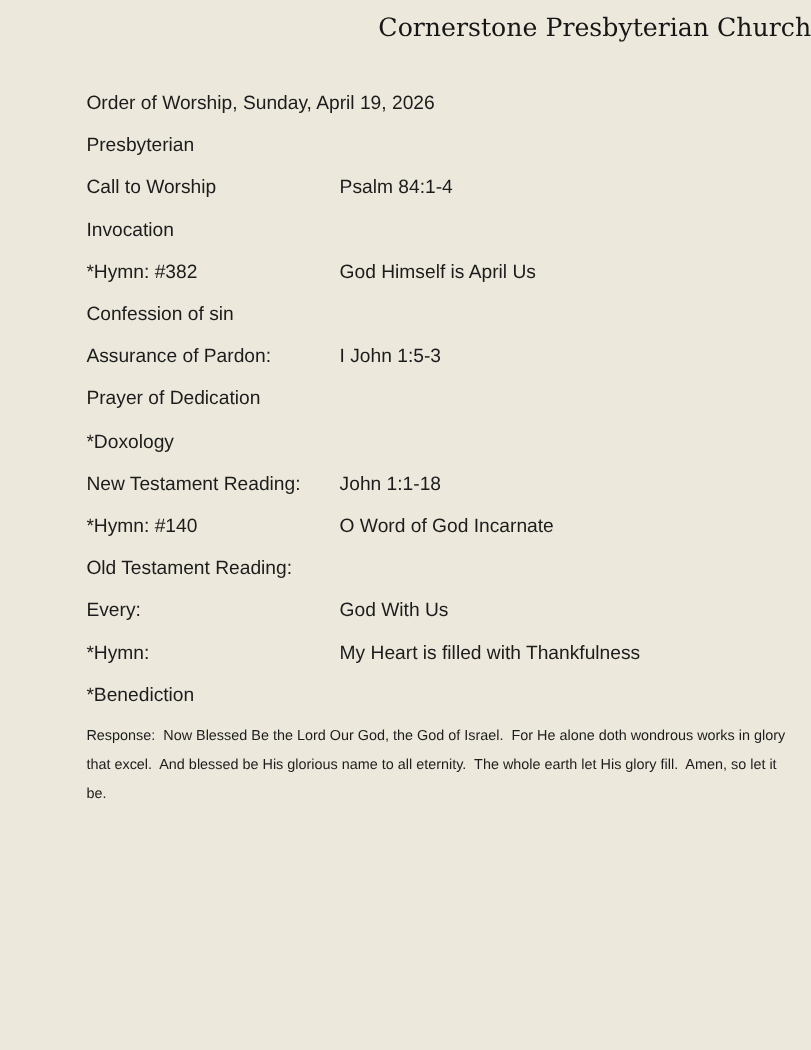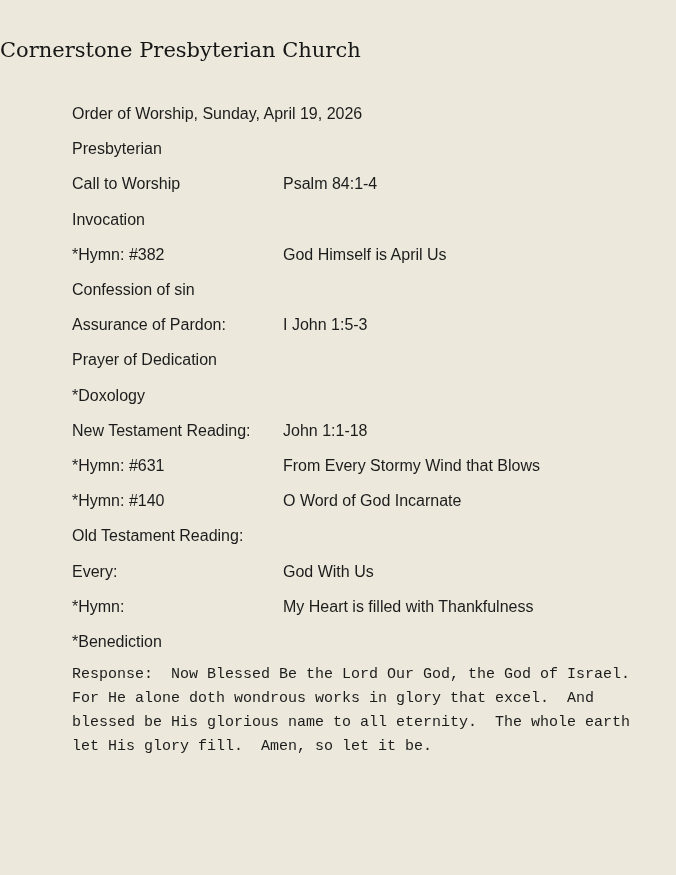--- a/index.html
+++ b/index.html
@@ -14,22 +14,22 @@
     color: #1c1c1c;
     overflow: hidden;
   }
   .page {
     width: 676px;
     height: 875px;
     position: relative;
   }
   .title {
     margin: 0;
-    padding-top: 37px;
-    text-align: left;
+    padding-top: 10px;
+    text-align: right;
     font-family: "DejaVu Serif", serif;
     font-weight: normal;
     font-size: 21px;
     line-height: 26px;
     color: #161616;
   }
   .content {
     margin-left: 72px;
     margin-top: 33px;
     width: 586px;
@@ -48,24 +48,23 @@
     flex: none;
   }
   .heading-row {
     line-height: 35.2px;
     font-size: 16px;
     white-space: nowrap;
   }
   .response {
     margin: 4px 0 0 0;
     width: 586px;
-    font-size: 15px;
+    font-size: 12px;
     line-height: 24px;
     white-space: pre-wrap;
-    font-family: Liberation Mono, monospace;
   }
 </style>
 </head>
 <body style="background: rgb(236, 233, 220); color: rgb(28, 28, 28);">
 
 <div class="page">
   <h1 class="title">Cornerstone Presbyterian Church</h1>
 
   <div class="content">
     <div class="heading-row">Order of Worship, Sunday, April 19, 2026</div>
@@ -109,24 +108,20 @@
   <div class="row">
     <span class="label">*Doxology</span>
     <span class="detail"></span>
   </div>
 
   <div class="row">
     <span class="label">New Testament Reading:</span>
     <span class="detail">John 1:1-18</span>
   </div>
 
-  <div class="row">
-    <span class="label">*Hymn: #631</span>
-    <span class="detail">From Every Stormy Wind that Blows</span>
-  </div>
 
 
   <div class="row">
     <span class="label">*Hymn: #140</span>
     <span class="detail">O Word of God Incarnate</span>
   </div>
 
   <div class="row">
     <span class="label">Old Testament Reading:</span>
   </div>

